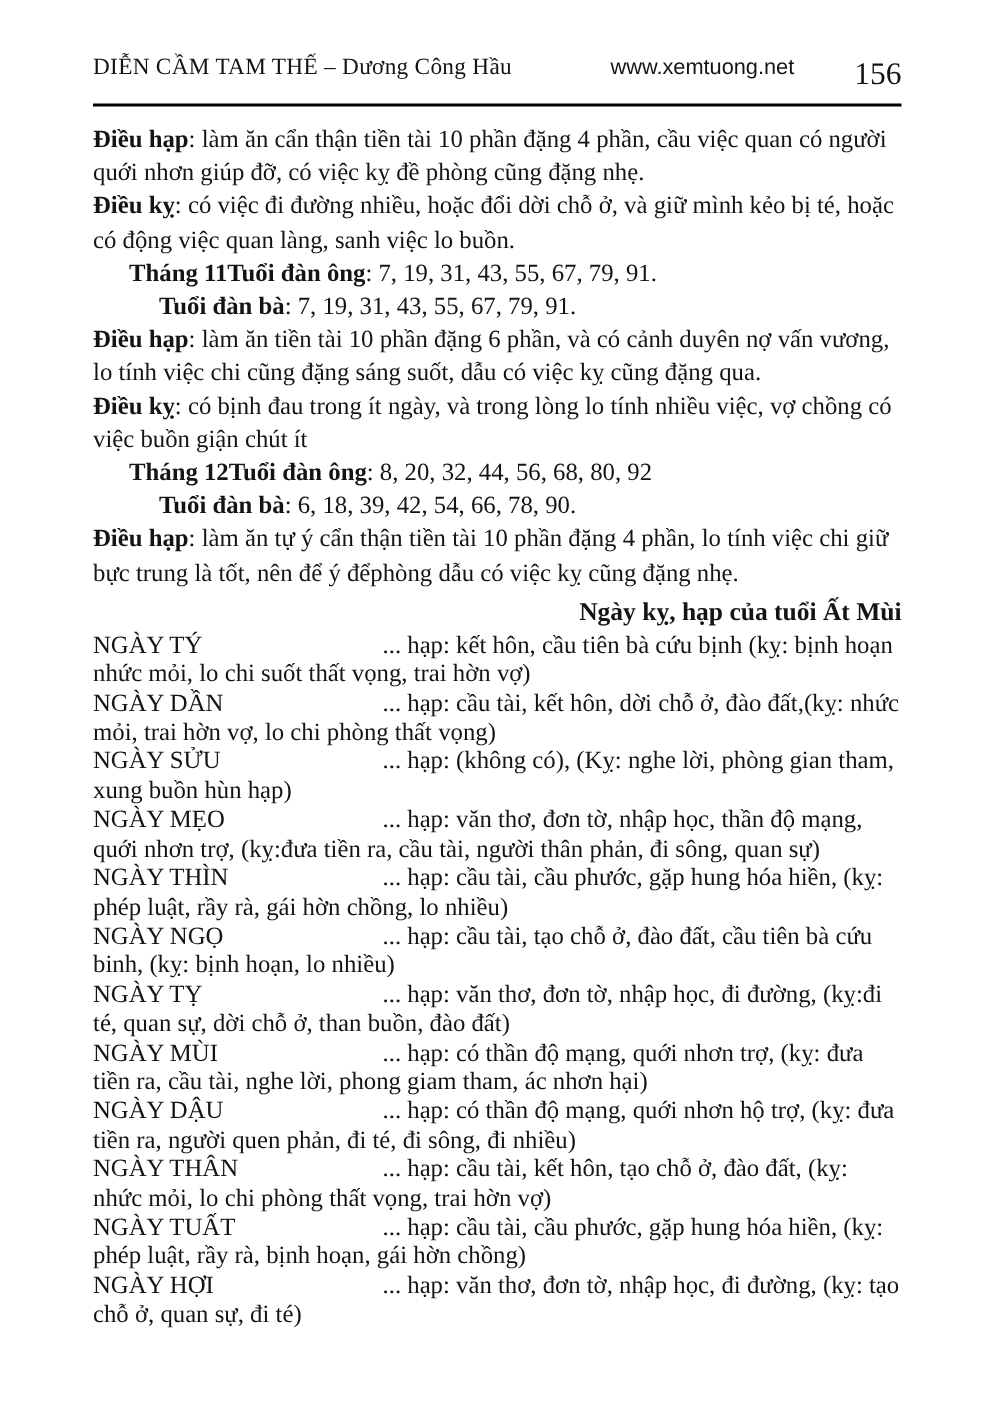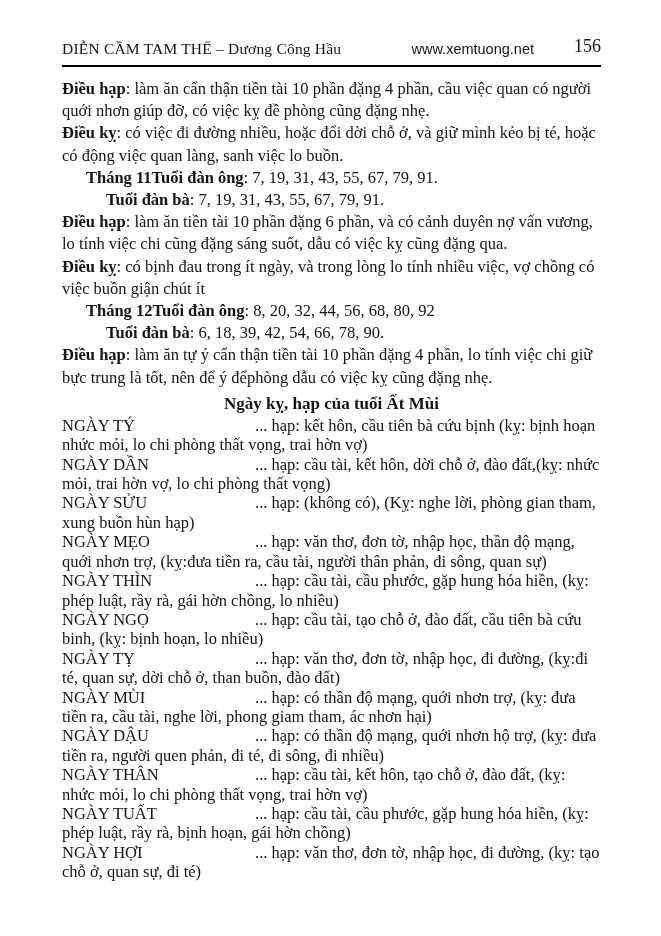--- a/index.html
+++ b/index.html
@@ -18,44 +18,44 @@
     padding: 36px 60px 0 62px;
   }
   .header {
     display: flex;
     justify-content: space-between;
     align-items: baseline;
     font-size: 15.5px;
     white-space: nowrap;
   }
   .header-title { letter-spacing: 0.2px; }
-  .header-right { display: flex; gap: 40px; align-items: flex-end; }
+  .header-right { display: flex; gap: 40px; align-items: flex-start; }
   .header-site { font-family: "Liberation Sans", sans-serif; font-size: 14.5px; }
-  .header-page { font-size: 18px; }
+  .header-page { font-size: 21px; }
   .rule {
     border: none;
     border-top: 2px solid #000;
     margin: 7px 0 0 0;
   }
   .body-text {
     margin-top: 11px;
     font-size: 16.5px;
   }
   .para {
     margin: 0;
     line-height: 22.2px;
     text-align: left;
   }
   .para.indent1 { text-indent: 24px; }
   .para.indent2 { text-indent: 44px; }
   .para b { font-weight: bold; }
   .section-heading {
     font-size: 17px;
     font-weight: bold;
-    text-align: center;
+    text-align: right;
     margin: 5px 0 2px 0;
     line-height: 20px;
   }
   .day {
     margin: 0;
     line-height: 19.4px;
   }
   .day-name {
     display: inline-block;
     width: 193px;
@@ -92,21 +92,21 @@
 
     <p class="para indent1"><b>Tháng 12Tuổi đàn ông</b><span>: 8, 20, 32, 44, 56, 68, 80, 92</span></p>
 
     <p class="para indent2"><b>Tuổi đàn bà</b><span>: 6, 18, 39, 42, 54, 66, 78, 90.</span></p>
 
     <p class="para"><b>Điều hạp</b><span>: làm ăn tự ý cẩn thận tiền tài 10 phần đặng 4 phần, lo tính việc chi giữ bực trung là tốt, nên để ý đểphòng dẫu có việc kỵ cũng đặng nhẹ.</span></p>
 
 
     <h2 class="section-heading">Ngày kỵ, hạp của tuổi Ất Mùi</h2>
 
-    <p class="day"><span class="day-name">NGÀY TÝ</span><span>...  hạp: kết hôn, cầu tiên bà cứu bịnh (kỵ: bịnh hoạn nhức mỏi, lo chi phòng thất vọng, trai hờn vợ)</span></p>
+    <p class="day"><span class="day-name">NGÀY TÝ</span><span>...  hạp: kết hôn, cầu tiên bà cứu bịnh (kỵ: bịnh hoạn nhức mỏi, lo chi suốt thất vọng, trai hờn vợ)</span></p>
 
     <p class="day"><span class="day-name">NGÀY DẦN</span><span>...  hạp: cầu tài, kết hôn, dời chỗ ở, đào đất,(kỵ: nhức mỏi, trai hờn vợ, lo chi phòng thất vọng)</span></p>
 
     <p class="day"><span class="day-name">NGÀY SỬU</span><span>...  hạp: (không có), (Kỵ: nghe lời, phòng gian tham, xung buồn hùn hạp)</span></p>
 
     <p class="day"><span class="day-name">NGÀY MẸO</span><span>...  hạp: văn thơ, đơn tờ, nhập học, thần độ mạng, quới nhơn trợ, (kỵ:đưa tiền ra, cầu tài, người thân phản, đi sông, quan sự)</span></p>
 
     <p class="day"><span class="day-name">NGÀY THÌN</span><span>...  hạp: cầu tài, cầu phước, gặp hung hóa hiền, (kỵ: phép luật, rầy rà, gái hờn chồng, lo nhiều)</span></p>
 
     <p class="day"><span class="day-name">NGÀY NGỌ</span><span>...  hạp: cầu tài, tạo chỗ ở, đào đất, cầu tiên bà cứu binh, (kỵ: bịnh hoạn, lo nhiều)</span></p>

